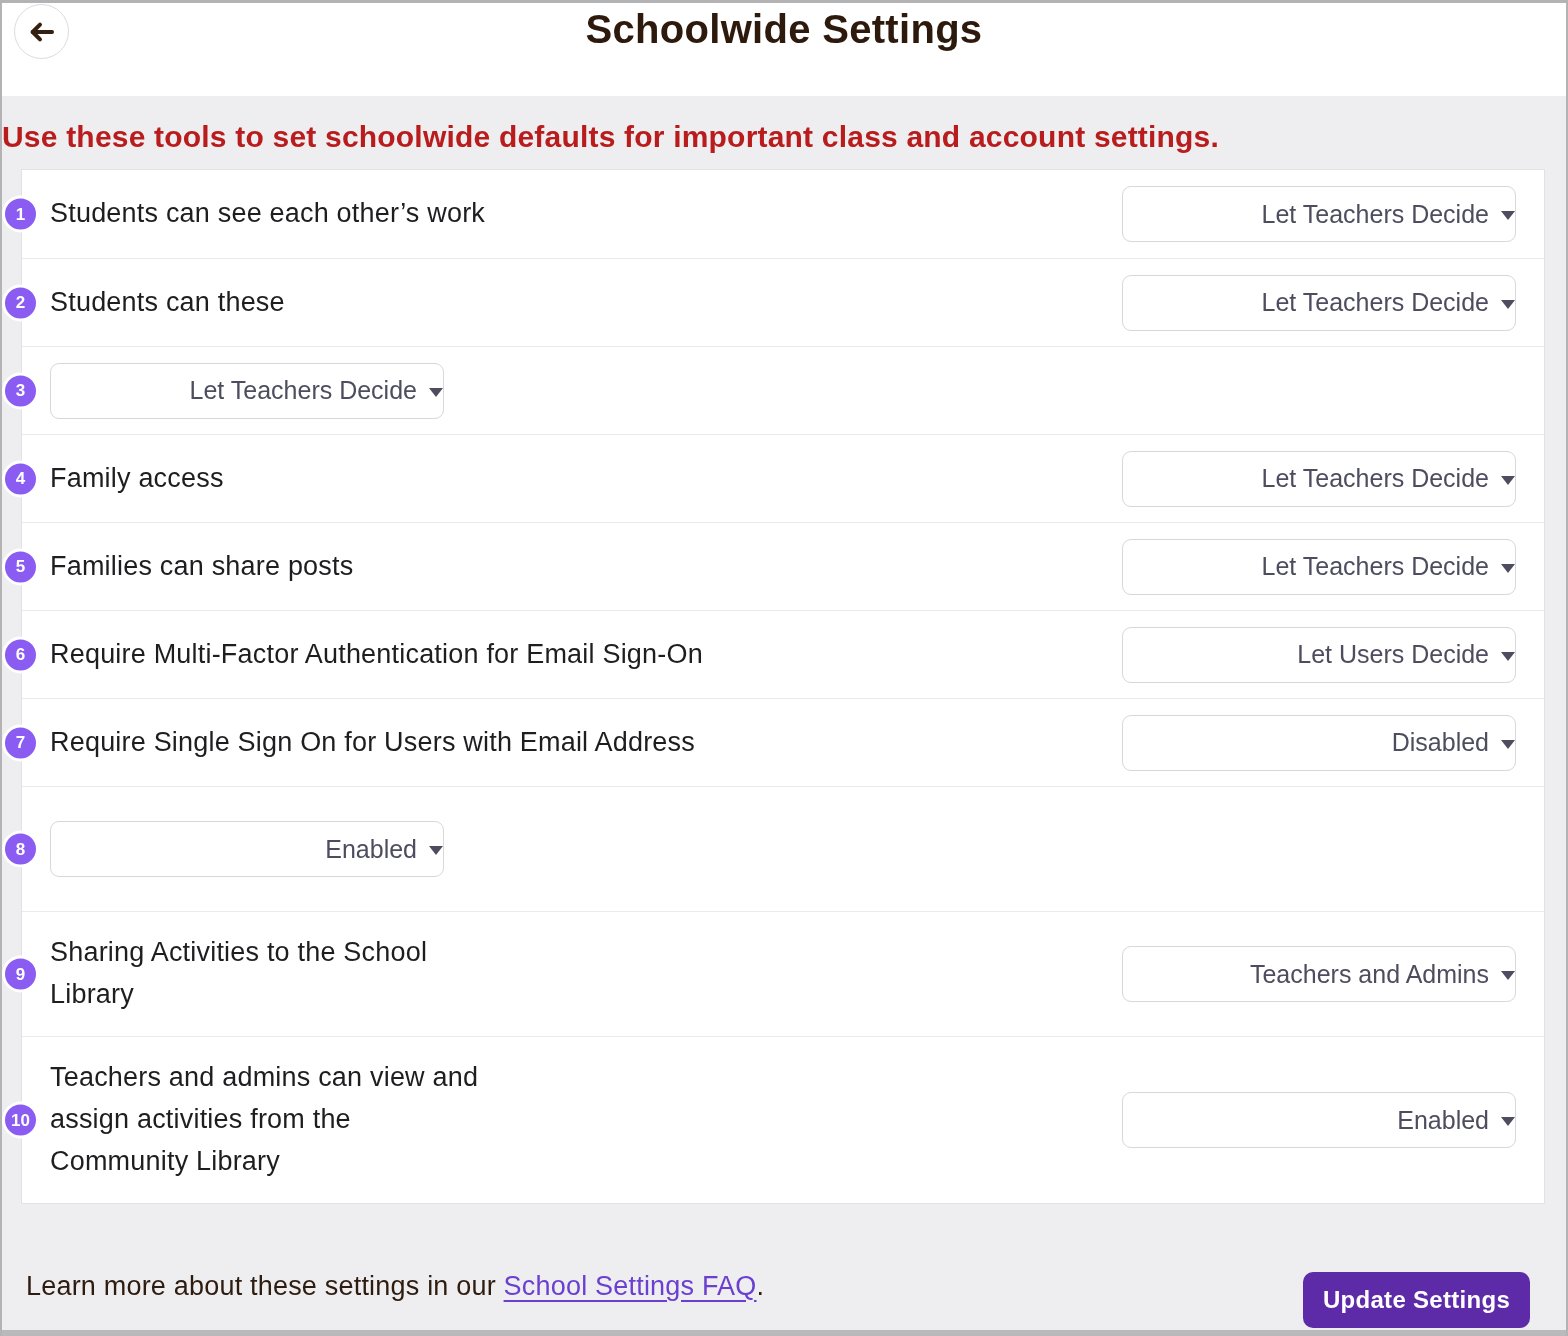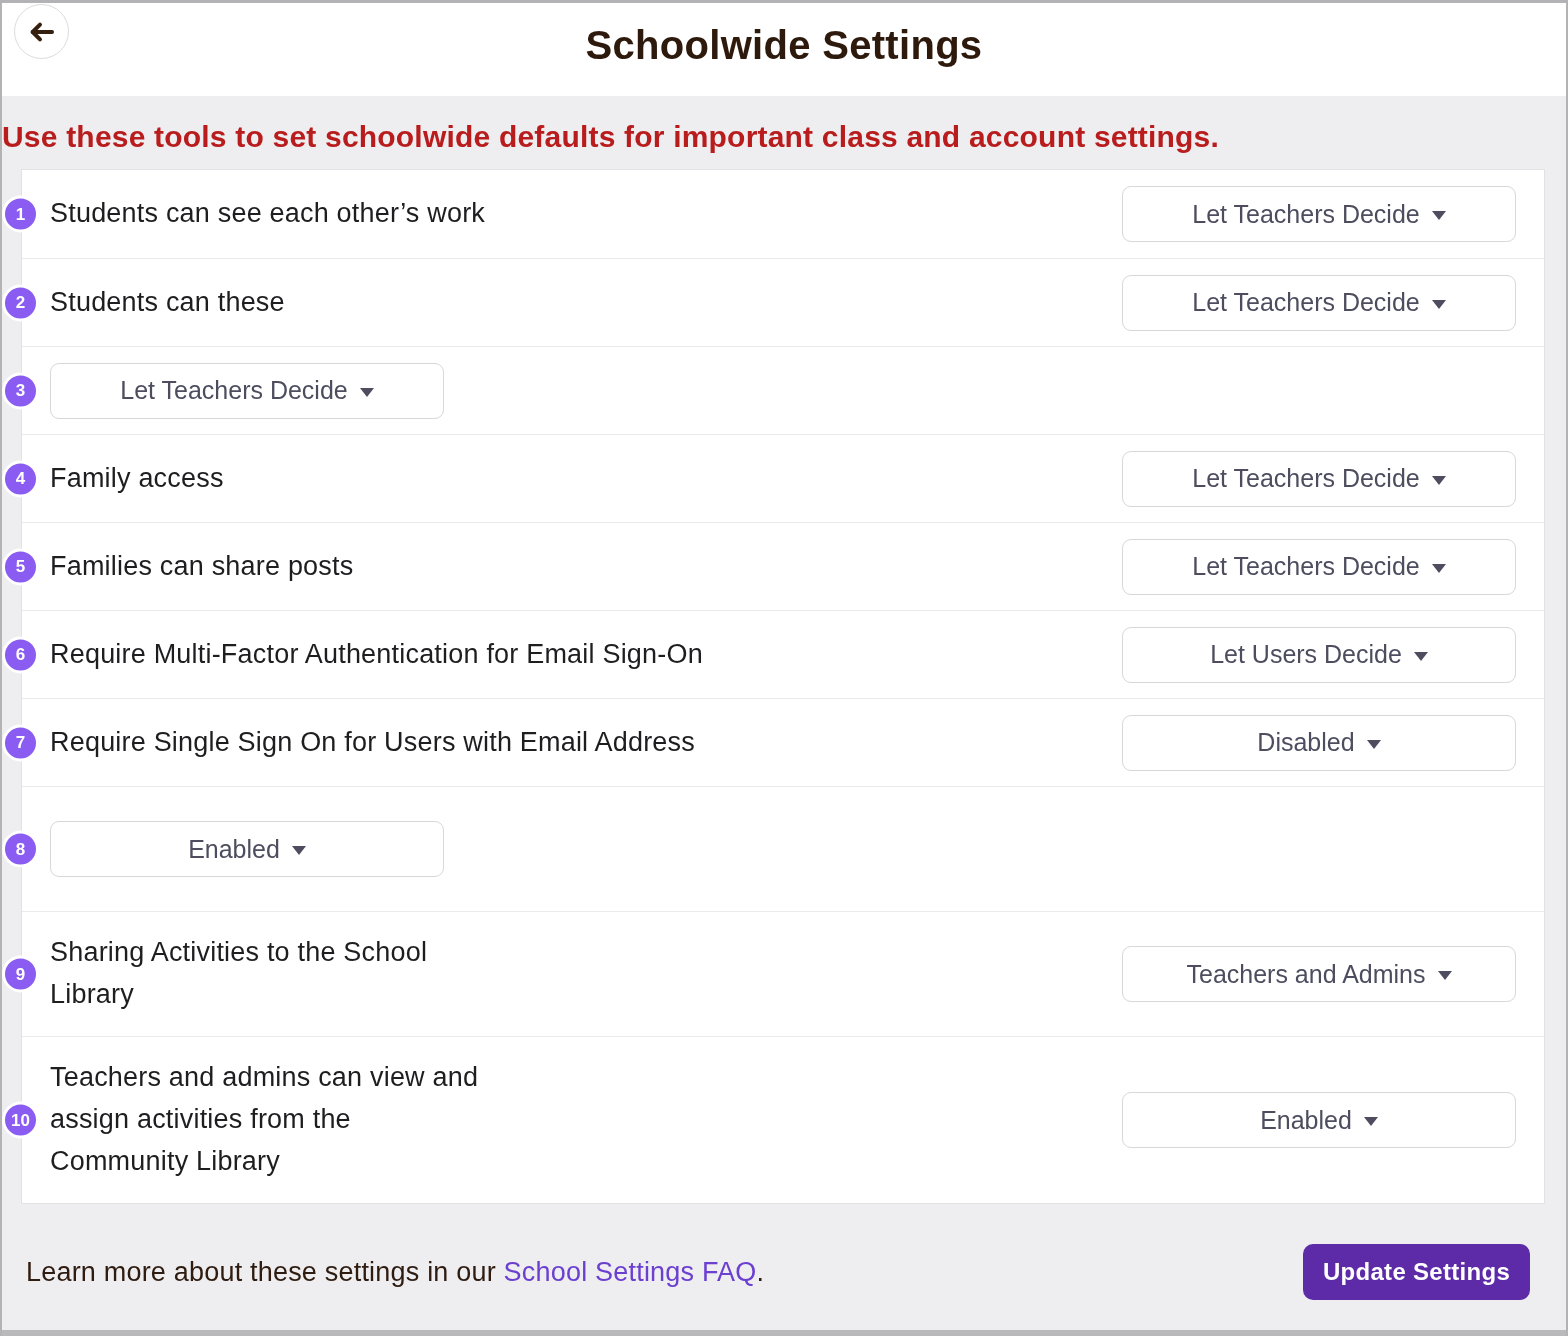--- a/index.html
+++ b/index.html
@@ -22,21 +22,21 @@
     position: relative;
     height: 93px;
     background: #ffffff;
   }
   .page-title {
     text-align: center;
     font-size: 40px;
     font-weight: 700;
     color: #2e1a0c;
     letter-spacing: 0.3px;
-    padding-top: 20px;
+    padding-top: 4px;
   }
   .back-btn {
     position: absolute;
     left: 12px;
     top: 1px;
     width: 55px;
     height: 55px;
     border-radius: 50%;
     background: #ffffff;
     border: 1.5px solid #dcdce0;
@@ -97,21 +97,21 @@
   }
   .dropdown {
     width: 394px;
     height: 56px;
     flex: 0 0 auto;
     background: #ffffff;
     border: 1px solid #d7d7dc;
     border-radius: 9px;
     display: flex;
     align-items: center;
-    justify-content: center;
+    justify-content: flex-end;
     gap: 12px;
     font-family: "Liberation Sans", sans-serif;
     font-size: 25px;
     color: #4d4d5f;
     cursor: pointer;
   }
   .caret {
     width: 0; height: 0;
     border-left: 7px solid transparent;
     border-right: 7px solid transparent;
@@ -127,35 +127,37 @@
     padding: 0 36px 0 24px;
   }
   .footer-text {
     font-size: 27px;
     font-weight: 500;
     color: #2e1c10;
     letter-spacing: 0.2px;
   }
   .footer-link {
     color: var(--link-purple, #6b3fd0);
+    text-decoration: underline;
     text-underline-offset: 5px;
     cursor: pointer;
   }
   .update-btn {
     width: 227px;
     height: 56px;
     border: none;
     border-radius: 10px;
     background: var(--button-purple, #5d2ba8);
     color: #ffffff;
     font-family: "Liberation Sans", sans-serif;
     font-size: 24px;
     font-weight: 700;
     letter-spacing: 0.3px;
     cursor: pointer;
+    margin-top: 28px;
   }
   .bottom-strip {
     position: absolute;
     left: 0; right: 0; bottom: 0;
     height: 6px;
     background: #b9b9bb;
   }
 </style>
 </head>
 <body>

